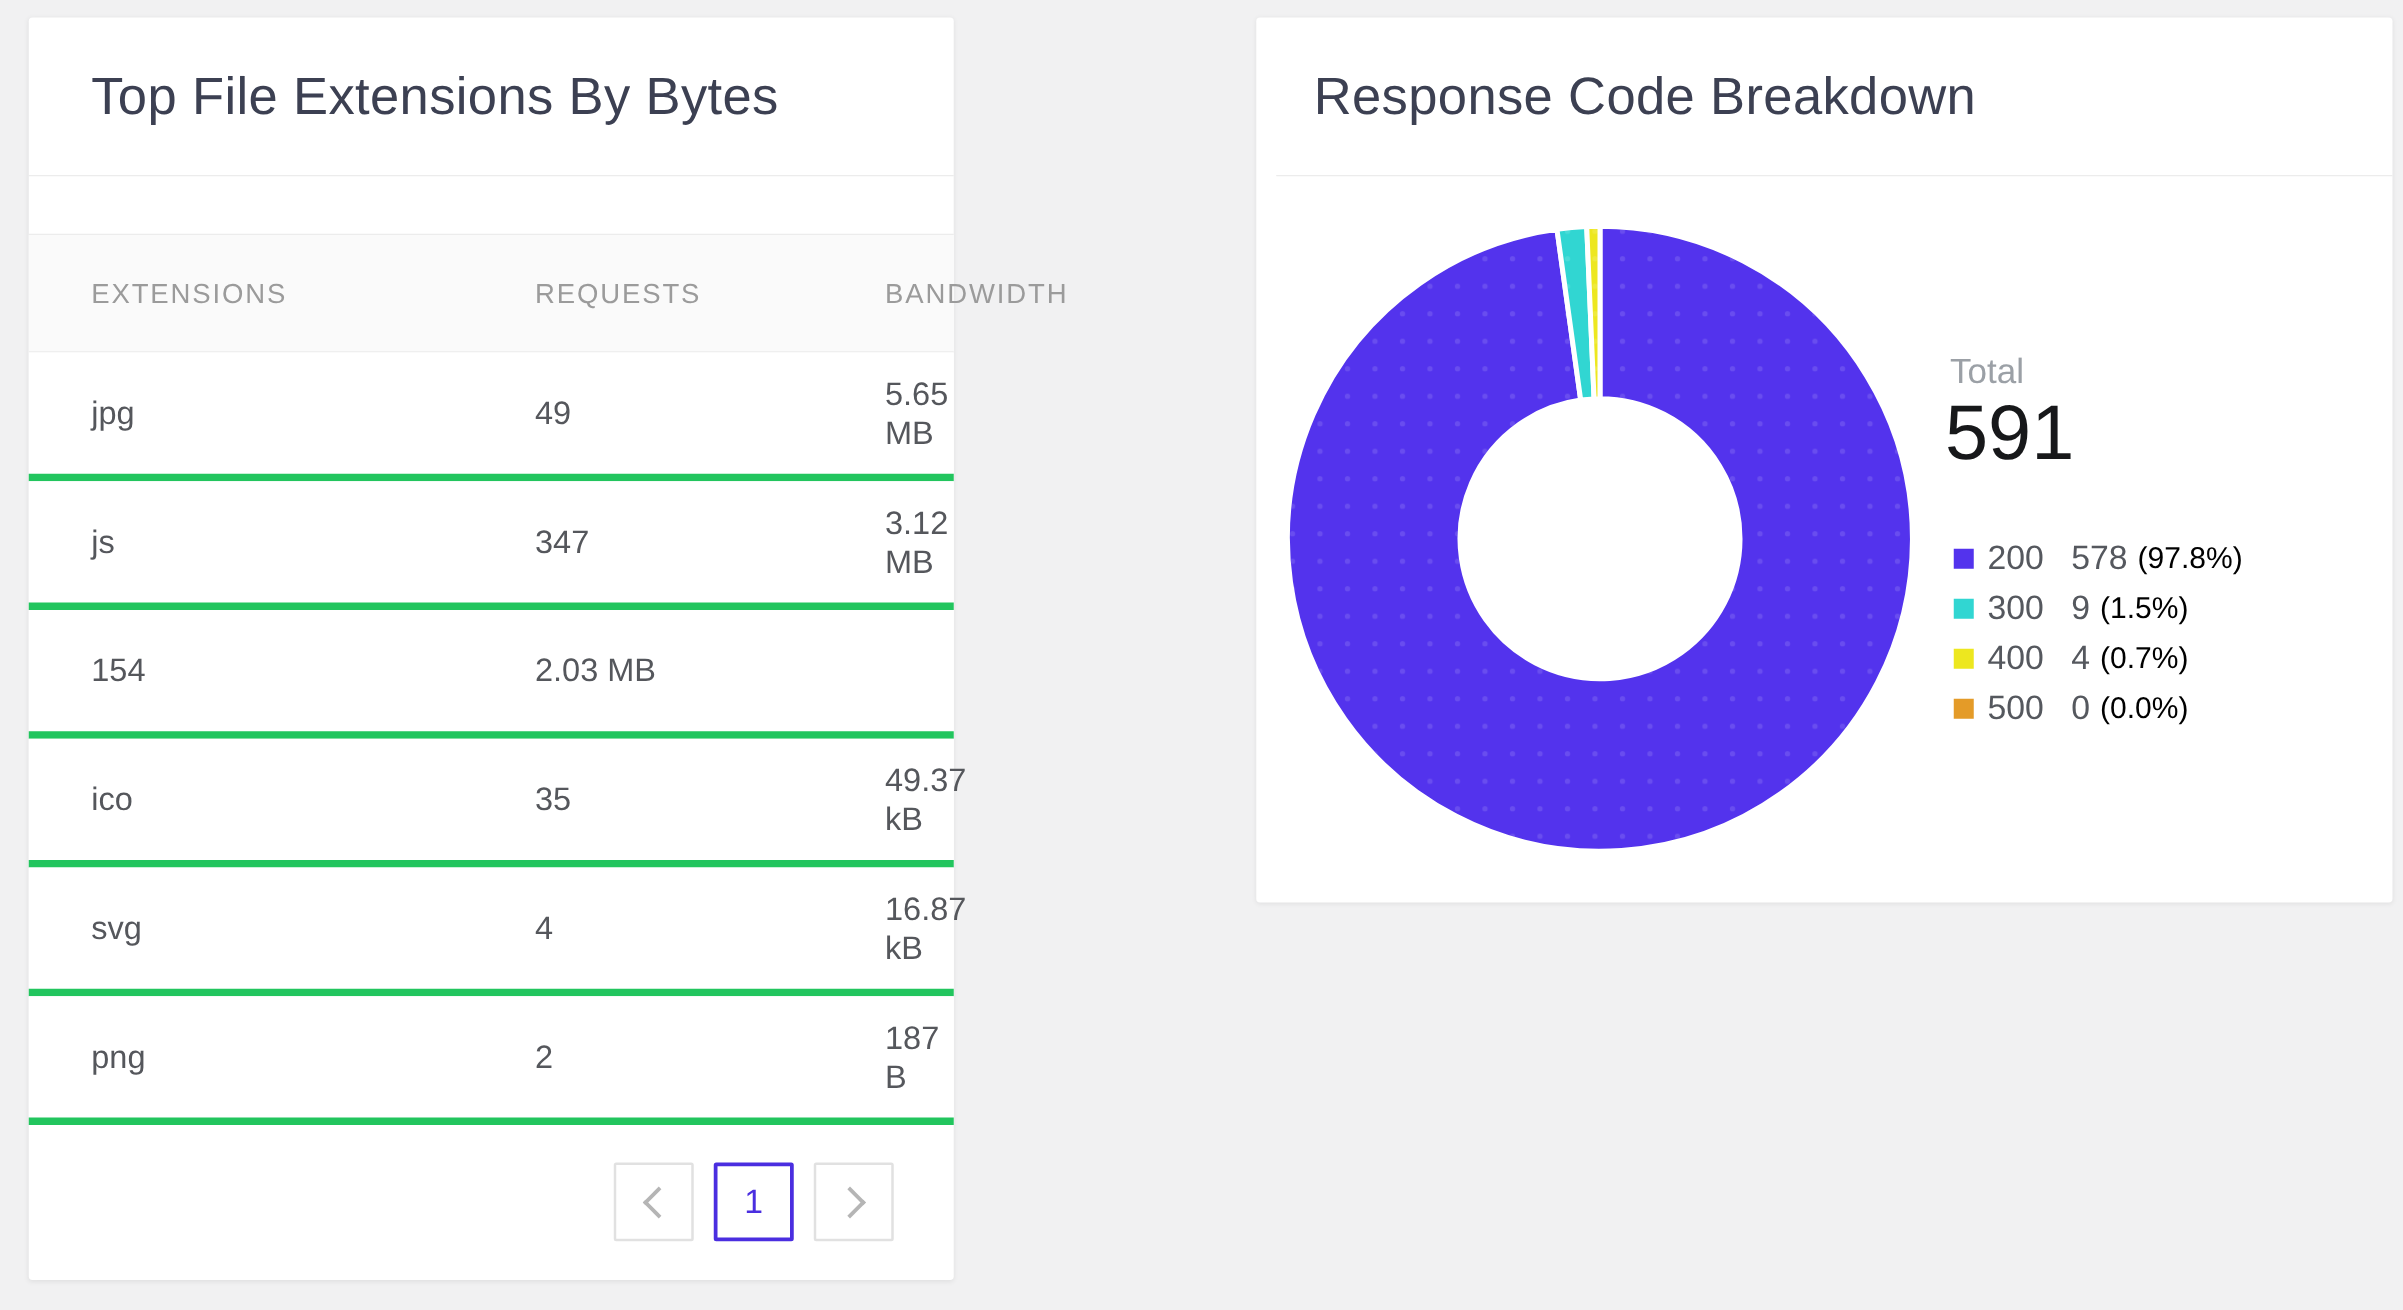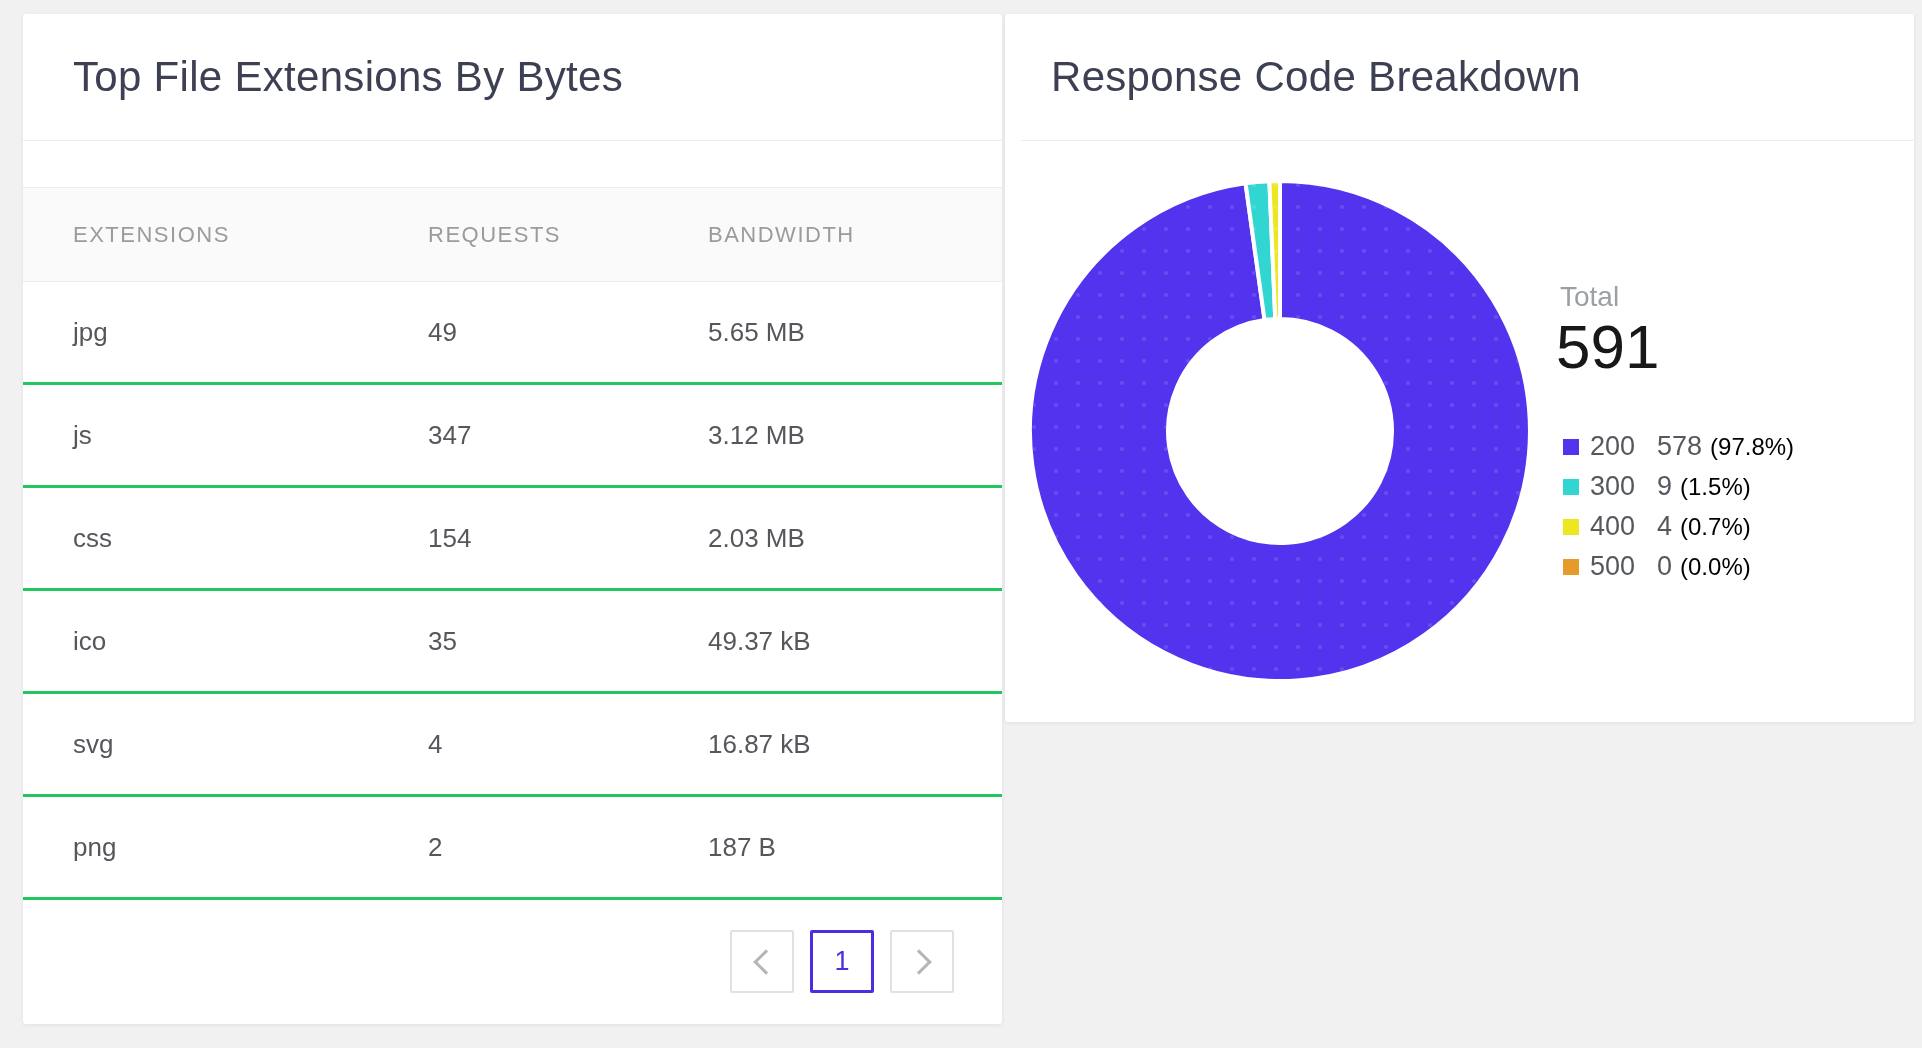--- a/index.html
+++ b/index.html
@@ -7,21 +7,21 @@
     width:1922px; height:1048px;
     background:#f1f1f2;
     font-family:"Liberation Sans", sans-serif;
   }
   .page { position:relative; width:1922px; height:1048px; background:#f1f1f2; overflow:hidden; }
 
   .card {
     position:absolute; background:#ffffff; border-radius:3px;
     box-shadow:0 1px 4px rgba(0,0,0,0.07);
   }
-  .card-left  { left:23px;  top:14px; width:979px; height:1010px; }
+  .card-left  { left:23px;  top:14px; width:740px; height:1010px; }
   .card-right { left:1005px; top:14px; width:893px; height:708px;padding-left:16px; }
 
   .card-header {
     height:127px; box-sizing:border-box;
     border-bottom:1px solid #ececec;
     display:flex; align-items:center; padding:0 50px;
   }
   .card-right .card-header { padding:0 30px; }
   .card-title {
     margin:0; font-size:42px; font-weight:400; color:#3c4052; letter-spacing:0.3px;
@@ -31,21 +31,21 @@
   .toolbar-row { height:47px; box-sizing:border-box; border-bottom:1px solid #ececec; }
   .thead {
     height:94px; box-sizing:border-box; background:#fafafa;
     display:grid; grid-template-columns:355px 280px 1fr;
     align-items:center; padding:0 50px; border-bottom:1px solid #ececec;
   }
   .th { font-size:22px; color:#9b9b9b; letter-spacing:1.5px; }
   .tr {
     height:103px; box-sizing:border-box;
     display:grid; grid-template-columns:355px 280px 1fr;
-    align-items:center; padding:0 50px; border-bottom:3px solid #22c55e;
+    align-items:center; padding:0 50px; border-bottom:6px solid #22c55e;
     background:#fff;
   }
   .td { font-size:26px; color:#55575c; }
 
   .card-footer {
     height:123px; display:flex; align-items:center; justify-content:flex-end;
     padding-right:48px; gap:16px;
   }
   .page-btn {
     width:64px; height:63px; box-sizing:border-box;
@@ -99,21 +99,20 @@
     <div class="td">5.65 MB</div>
   </div>
 
   <div class="tr">
     <div class="td">js</div>
     <div class="td">347</div>
     <div class="td">3.12 MB</div>
   </div>
 
   <div class="tr">
-    <div class="td">css</div>
     <div class="td">154</div>
     <div class="td">2.03 MB</div>
   </div>
 
   <div class="tr">
     <div class="td">ico</div>
     <div class="td">35</div>
     <div class="td">49.37 kB</div>
   </div>
 

